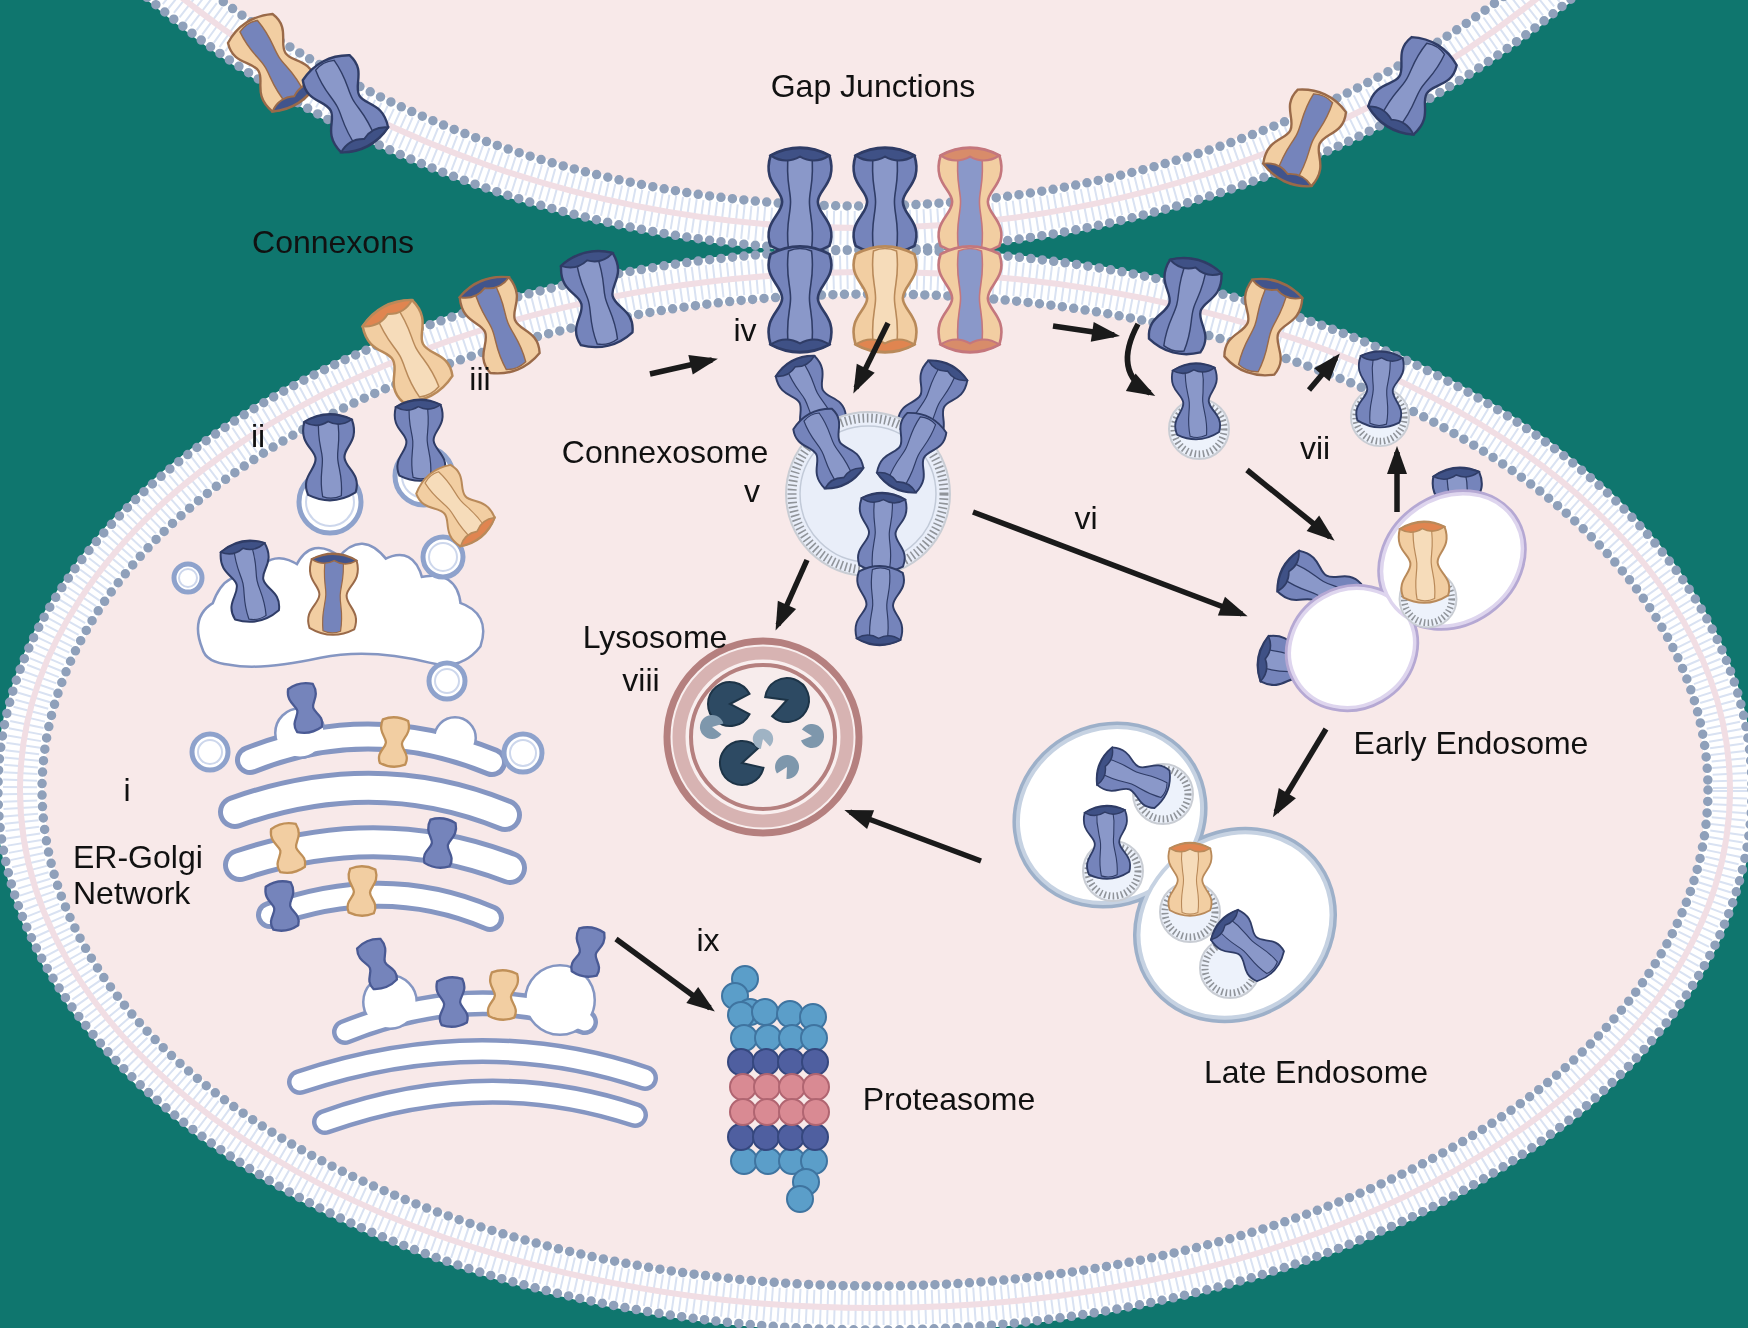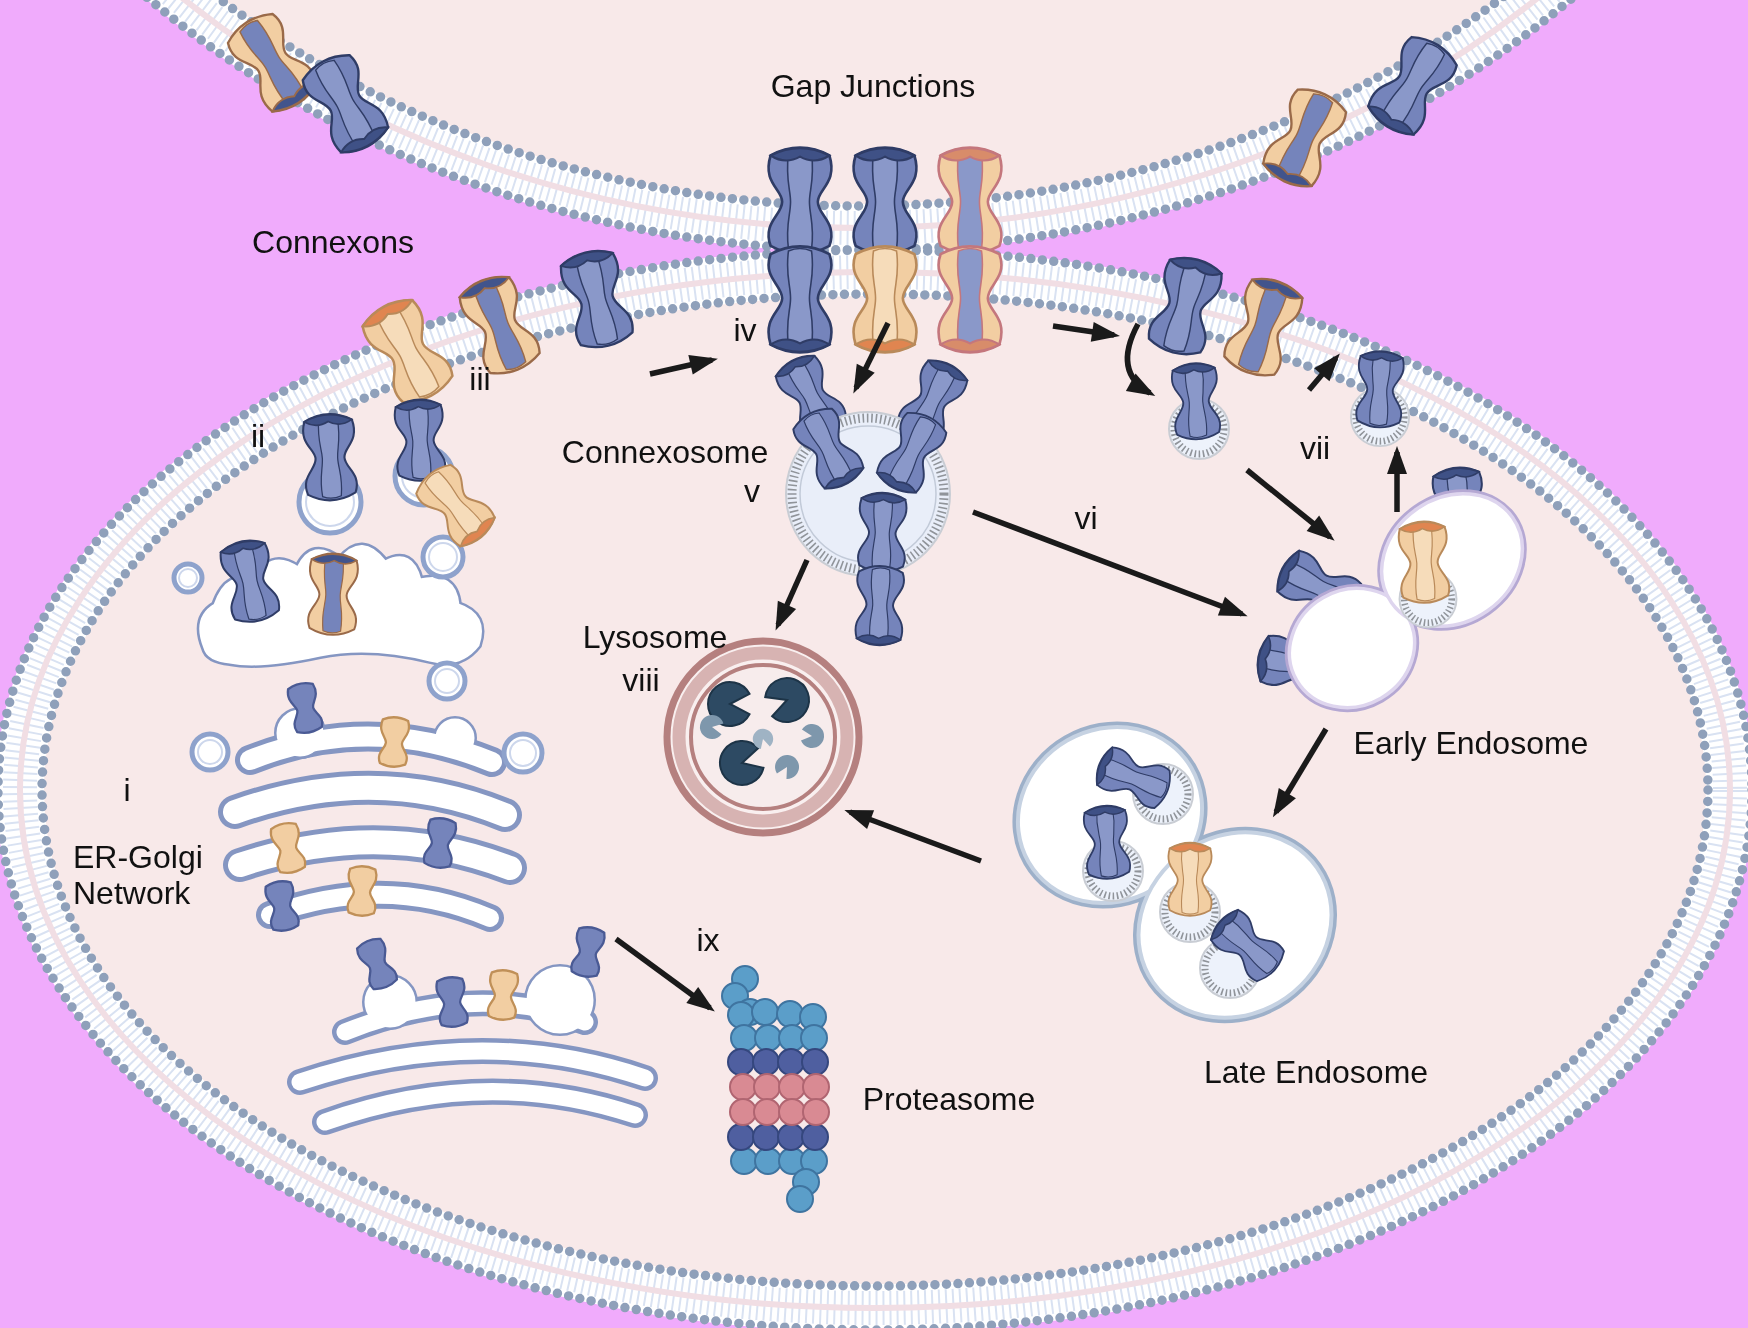--- a/index.html
+++ b/index.html
@@ -1,16 +1,16 @@
 <!DOCTYPE html>
 <html><head>
 <meta charset="utf-8">
 <style>
   html,body{margin:0;padding:0;background:#ffffff;}
-  .stage{width:1748px;height:1328px;position:relative;overflow:hidden;background:#f0abfc;}
+  .stage{width:1748px;height:1328px;position:relative;overflow:hidden;background:#0f766e;}
   text{font-family:"Liberation Sans","DejaVu Sans",sans-serif;fill:#111111;}
   .lbl{font-size:32px;}
   .num{font-size:32px;}
   .arrow{stroke:#1a1a1a;stroke-width:5.5;fill:none;}
   
   .cnx-blue{--base:#7584bb;--lobe:#8a98c9;--cap:#3f5186;--ln:#2f3c66;}
   .cnx-tan{--base:#f2cea2;--lobe:#f6dcba;--cap:#e08550;--ln:#b98a5a;}
   .cnx-mixed{--base:#f2cea2;--lobe:#7584bb;--cap:#41548c;--ln:#9a6a49;}
   .cnx-pink{--base:#f2cea2;--lobe:#8a98c9;--cap:#d88c6a;--ln:#c4777d;}
   .stub-blue{--base:#7584bb;--ln:#4a5a94;}

